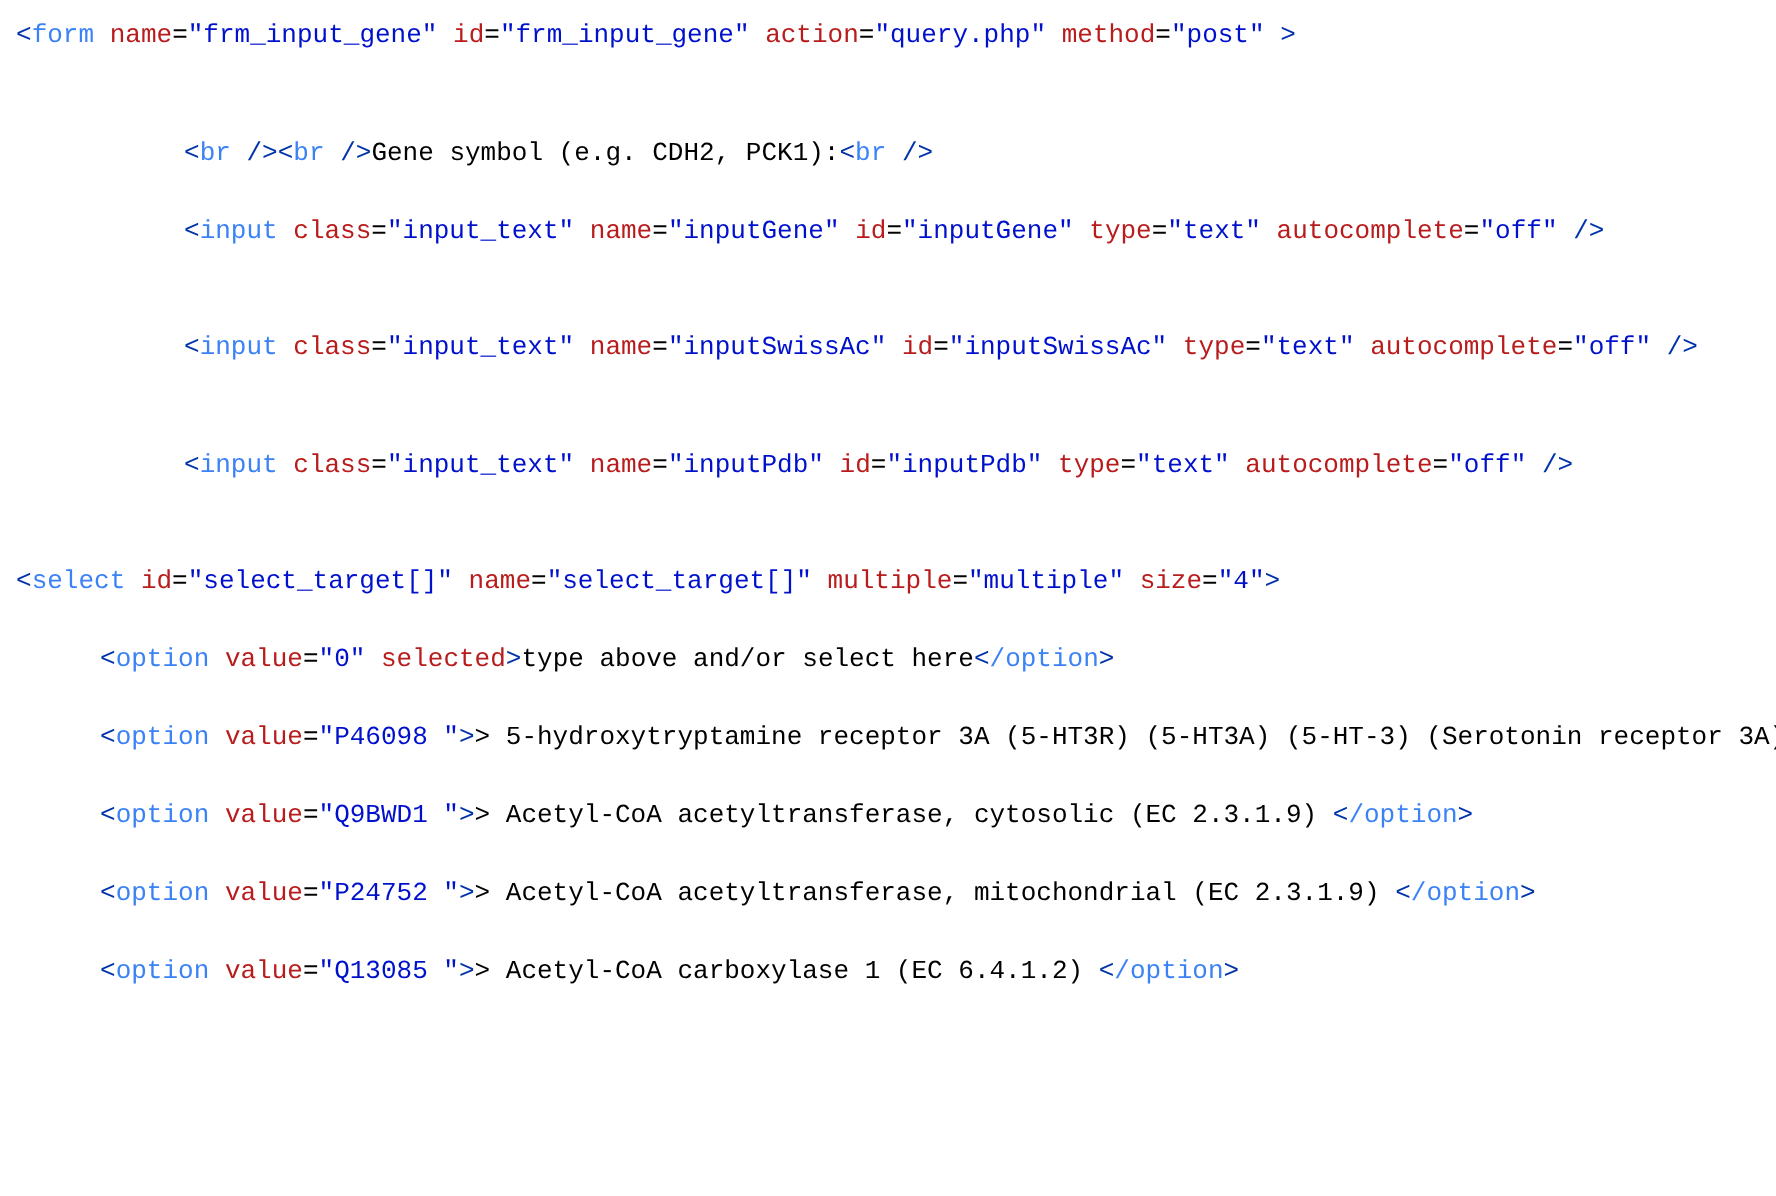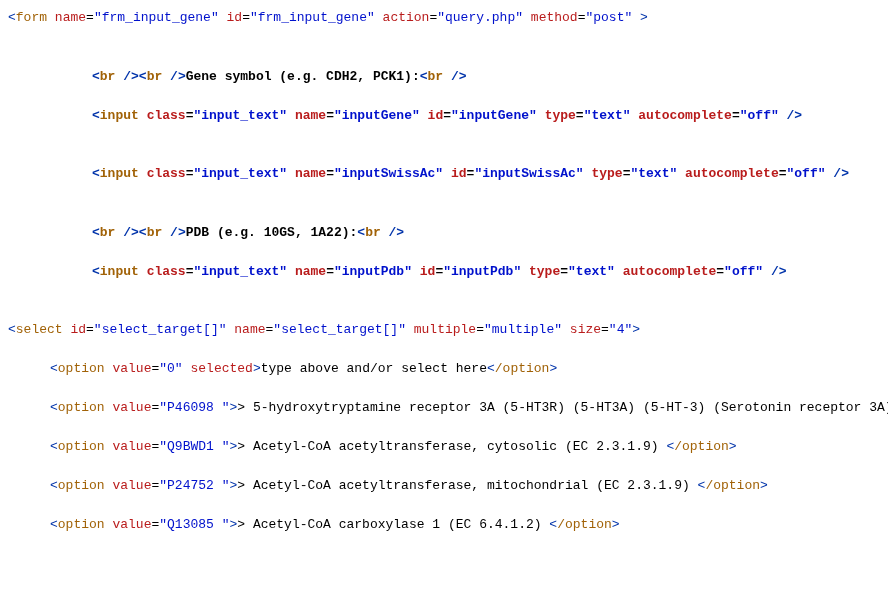--- a/index.html
+++ b/index.html
@@ -7,41 +7,40 @@
     padding: 8px;
     font-family: "Courier New", Courier, monospace;
     font-size: 13px;
     line-height: 1.5;
     color: #000;
     background: #fff;
     white-space: nowrap;
     overflow-x: hidden;
   }
   .line { display: block; }
-  .t-tag   { color: #a16207; }   
+  .t-tag   { color: #3b82f6; }   
   .t-angle { color: #0033aa; }   
   .t-attr  { color: #b91c1c; }   
   .t-val   { color: #0011cc; }   
   .t-text  { color: #000000; }   
   .indent0 { padding-left: 0px; }
   .indent1 { padding-left: 42px; }
-  .indent2 { padding-left: 84px; font-weight: bold; }
+  .indent2 { padding-left: 84px; }
   pre { margin: 0; font-family: inherit; font-size: inherit; white-space: pre; }
 </style>
 </head>
 <body>
 
 <pre id="code"><span class="line indent0"><span class="t-angle">&lt;</span><span class="t-tag">form</span> <span class="t-attr">name</span><span class="t-text">=</span><span class="t-val">"frm_input_gene"</span> <span class="t-attr">id</span><span class="t-text">=</span><span class="t-val">"frm_input_gene"</span> <span class="t-attr">action</span><span class="t-text">=</span><span class="t-val">"query.php"</span> <span class="t-attr">method</span><span class="t-text">=</span><span class="t-val">"post"</span><span class="t-angle"> &gt;</span></span>
 
 <span class="line indent2"><span class="t-angle">&lt;</span><span class="t-tag">br</span> <span class="t-angle">/&gt;</span><span class="t-angle">&lt;</span><span class="t-tag">br</span> <span class="t-angle">/&gt;</span><span class="t-text">Gene symbol (e.g. CDH2, PCK1):</span><span class="t-angle">&lt;</span><span class="t-tag">br</span> <span class="t-angle">/&gt;</span></span>
 <span class="line indent2"><span class="t-angle">&lt;</span><span class="t-tag">input</span> <span class="t-attr">class</span><span class="t-text">=</span><span class="t-val">"input_text"</span> <span class="t-attr">name</span><span class="t-text">=</span><span class="t-val">"inputGene"</span> <span class="t-attr">id</span><span class="t-text">=</span><span class="t-val">"inputGene"</span> <span class="t-attr">type</span><span class="t-text">=</span><span class="t-val">"text"</span> <span class="t-attr">autocomplete</span><span class="t-text">=</span><span class="t-val">"off"</span> <span class="t-angle">/&gt;</span></span>
 
 <span class="line indent2"><span class="t-angle">&lt;</span><span class="t-tag">input</span> <span class="t-attr">class</span><span class="t-text">=</span><span class="t-val">"input_text"</span> <span class="t-attr">name</span><span class="t-text">=</span><span class="t-val">"inputSwissAc"</span> <span class="t-attr">id</span><span class="t-text">=</span><span class="t-val">"inputSwissAc"</span> <span class="t-attr">type</span><span class="t-text">=</span><span class="t-val">"text"</span> <span class="t-attr">autocomplete</span><span class="t-text">=</span><span class="t-val">"off"</span> <span class="t-angle">/&gt;</span></span>
 
-<span class="line indent2"><span class="t-angle">&lt;</span><span class="t-tag">br</span> <span class="t-angle">/&gt;</span><span class="t-angle">&lt;</span><span class="t-tag">br</span> <span class="t-angle">/&gt;</span><span class="t-text">PDB (e.g. 10GS, 1A22):</span><span class="t-angle">&lt;</span><span class="t-tag">br</span> <span class="t-angle">/&gt;</span></span>
 <span class="line indent2"><span class="t-angle">&lt;</span><span class="t-tag">input</span> <span class="t-attr">class</span><span class="t-text">=</span><span class="t-val">"input_text"</span> <span class="t-attr">name</span><span class="t-text">=</span><span class="t-val">"inputPdb"</span> <span class="t-attr">id</span><span class="t-text">=</span><span class="t-val">"inputPdb"</span> <span class="t-attr">type</span><span class="t-text">=</span><span class="t-val">"text"</span> <span class="t-attr">autocomplete</span><span class="t-text">=</span><span class="t-val">"off"</span> <span class="t-angle">/&gt;</span></span>
 
 <span class="line indent0"><span class="t-angle">&lt;</span><span class="t-tag">select</span> <span class="t-attr">id</span><span class="t-text">=</span><span class="t-val">"select_target[]"</span> <span class="t-attr">name</span><span class="t-text">=</span><span class="t-val">"select_target[]"</span> <span class="t-attr">multiple</span><span class="t-text">=</span><span class="t-val">"multiple"</span> <span class="t-attr">size</span><span class="t-text">=</span><span class="t-val">"4"</span><span class="t-angle">&gt;</span></span>
 <span class="line indent1"><span class="t-angle">&lt;</span><span class="t-tag">option</span> <span class="t-attr">value</span><span class="t-text">=</span><span class="t-val">"0"</span> <span class="t-attr">selected</span><span class="t-angle">&gt;</span><span class="t-text">type above and/or select here</span><span class="t-angle">&lt;</span><span class="t-tag">/option</span><span class="t-angle">&gt;</span></span>
 <span class="line indent1"><span class="t-angle">&lt;</span><span class="t-tag">option</span> <span class="t-attr">value</span><span class="t-text">=</span><span class="t-val">"P46098 "</span><span class="t-angle">&gt;</span><span class="t-text">&gt; 5-hydroxytryptamine receptor 3A (5-HT3R) (5-HT3A) (5-HT-3) (Serotonin receptor 3A) </span></span>
 <span class="line indent1"><span class="t-angle">&lt;</span><span class="t-tag">option</span> <span class="t-attr">value</span><span class="t-text">=</span><span class="t-val">"Q9BWD1 "</span><span class="t-angle">&gt;</span><span class="t-text">&gt; Acetyl-CoA acetyltransferase, cytosolic (EC 2.3.1.9) </span><span class="t-angle">&lt;</span><span class="t-tag">/option</span><span class="t-angle">&gt;</span></span>
 <span class="line indent1"><span class="t-angle">&lt;</span><span class="t-tag">option</span> <span class="t-attr">value</span><span class="t-text">=</span><span class="t-val">"P24752 "</span><span class="t-angle">&gt;</span><span class="t-text">&gt; Acetyl-CoA acetyltransferase, mitochondrial (EC 2.3.1.9) </span><span class="t-angle">&lt;</span><span class="t-tag">/option</span><span class="t-angle">&gt;</span></span>
 <span class="line indent1"><span class="t-angle">&lt;</span><span class="t-tag">option</span> <span class="t-attr">value</span><span class="t-text">=</span><span class="t-val">"Q13085 "</span><span class="t-angle">&gt;</span><span class="t-text">&gt; Acetyl-CoA carboxylase 1 (EC 6.4.1.2) </span><span class="t-angle">&lt;</span><span class="t-tag">/option</span><span class="t-angle">&gt;</span></span>
 
 

